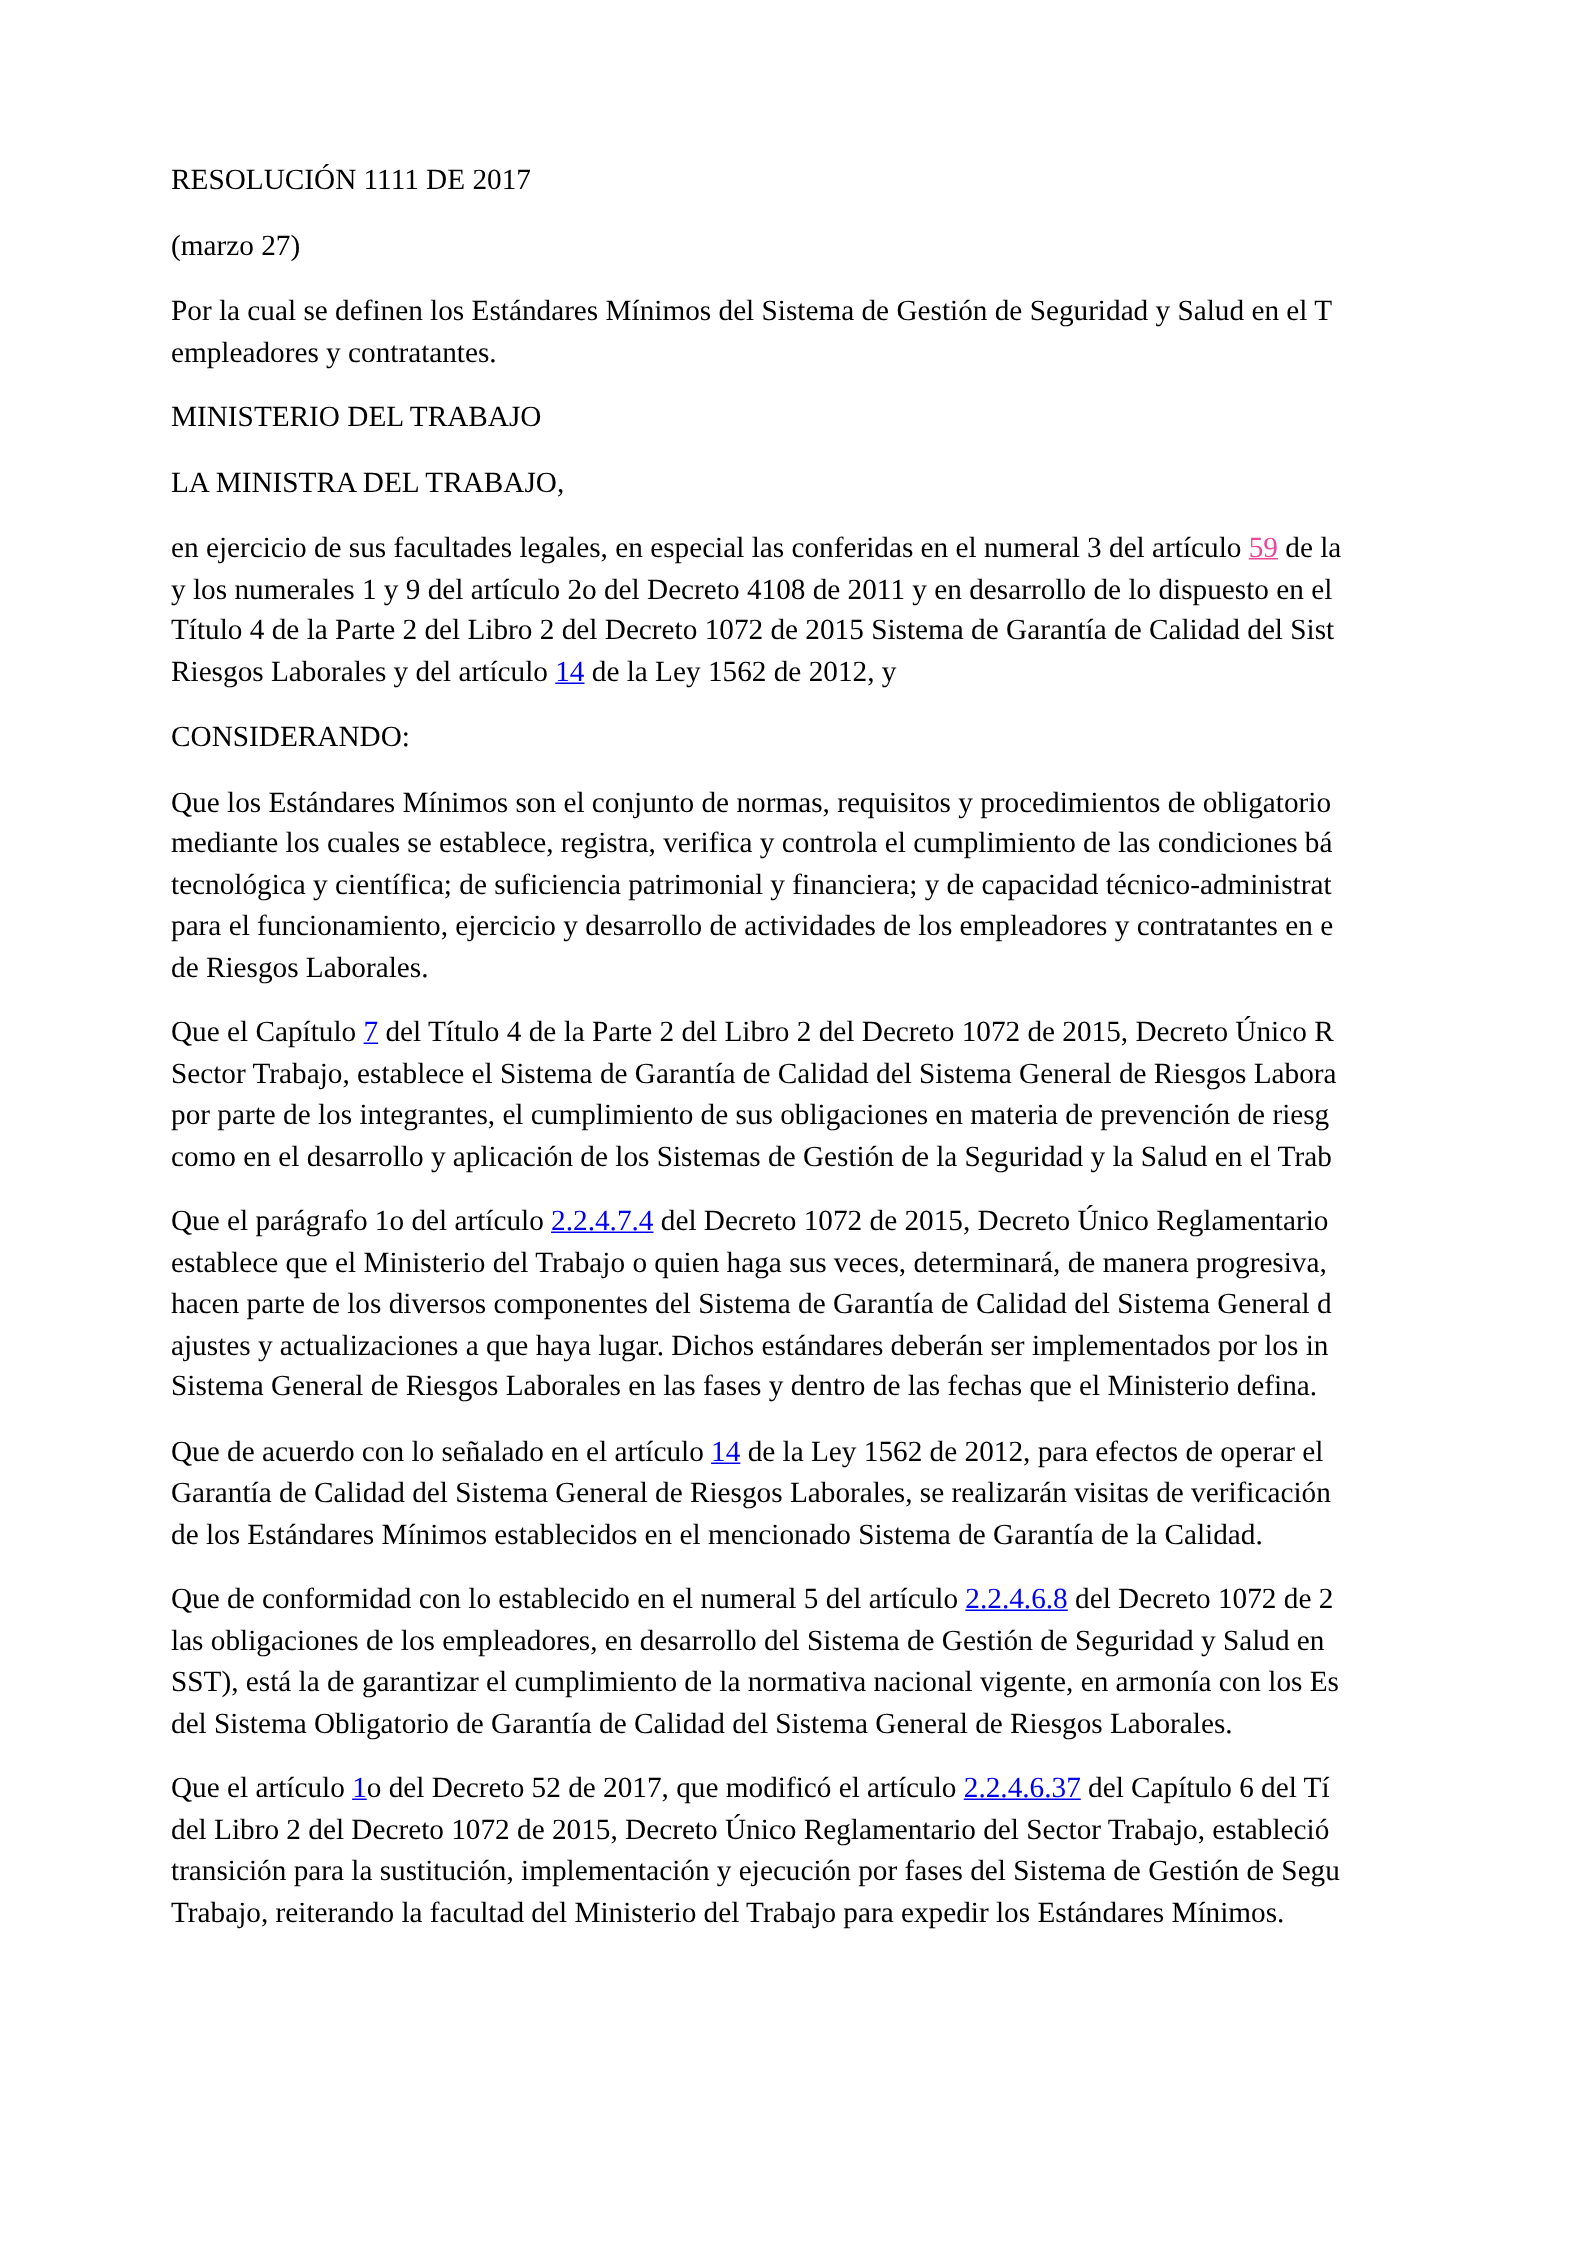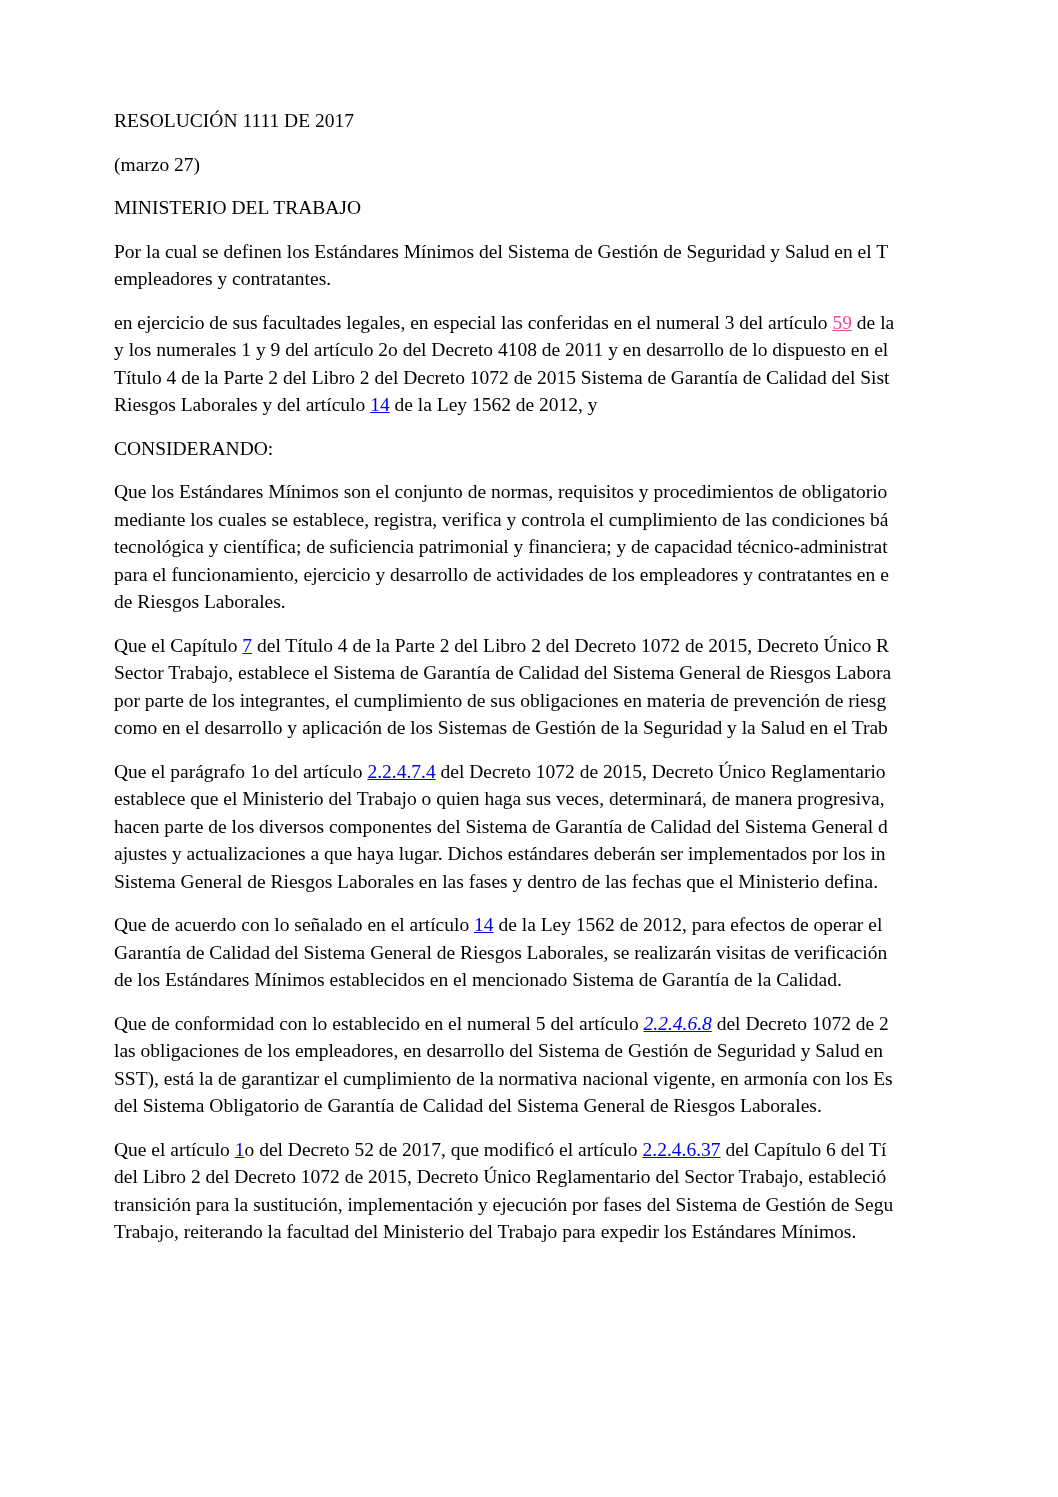--- a/index.html
+++ b/index.html
@@ -43,25 +43,28 @@
 
 <div class="doc">
   <div id="doc-body">
       <p>
         <span class="line"><span>RESOLUCIÓN 1111 DE 2017</span></span>
       </p>
       <p>
         <span class="line"><span>(marzo 27)</span></span>
       </p>
       <p>
+        <span class="line"><span>Por la cual se definen los Estándares Mínimos del Sistema de Gestión de Seguridad y Salud en el T</span></span>
+        <span class="line"><span>empleadores y contratantes.</span></span>
+      </p>
+      <p>
         <span class="line"><span>MINISTERIO DEL TRABAJO</span></span>
       </p>
       <p>
-        <span class="line"><span>Por la cual se definen los Estándares Mínimos del Sistema de Gestión de Seguridad y Salud en el T</span></span>
-        <span class="line"><span>empleadores y contratantes.</span></span>
+        <span class="line"><span>LA MINISTRA DEL TRABAJO,</span></span>
       </p>
       <p>
         <span class="line"><span>en ejercicio de sus facultades legales, en especial las conferidas en el numeral 3 del artículo </span><a class="doc-link" href="#" style="color: #ec4899;">59</a><span> de la</span></span>
         <span class="line"><span>y los numerales 1 y 9 del artículo 2o del Decreto 4108 de 2011 y en desarrollo de lo dispuesto en el</span></span>
         <span class="line"><span>Título 4 de la Parte 2 del Libro 2 del Decreto 1072 de 2015 Sistema de Garantía de Calidad del Sist</span></span>
         <span class="line"><span>Riesgos Laborales y del artículo </span><a class="doc-link" href="#" style="color: rgb(0, 0, 238);">14</a><span> de la Ley 1562 de 2012, y</span></span>
       </p>
       <p>
         <span class="line"><span>CONSIDERANDO:</span></span>
       </p>
@@ -84,21 +87,21 @@
         <span class="line"><span>hacen parte de los diversos componentes del Sistema de Garantía de Calidad del Sistema General d</span></span>
         <span class="line"><span>ajustes y actualizaciones a que haya lugar. Dichos estándares deberán ser implementados por los in</span></span>
         <span class="line"><span>Sistema General de Riesgos Laborales en las fases y dentro de las fechas que el Ministerio defina.</span></span>
       </p>
       <p>
         <span class="line"><span>Que de acuerdo con lo señalado en el artículo </span><a class="doc-link" href="#" style="color: rgb(0, 0, 238);">14</a><span> de la Ley 1562 de 2012, para efectos de operar el</span></span>
         <span class="line"><span>Garantía de Calidad del Sistema General de Riesgos Laborales, se realizarán visitas de verificación</span></span>
         <span class="line"><span>de los Estándares Mínimos establecidos en el mencionado Sistema de Garantía de la Calidad.</span></span>
       </p>
       <p>
-        <span class="line"><span>Que de conformidad con lo establecido en el numeral 5 del artículo </span><a class="doc-link" href="#" style="color: rgb(0, 0, 238); font-style: italic;">2.2.4.6.8</a><span> del Decreto 1072 de 2</span></span>
+        <span class="line"><span>Que de conformidad con lo establecido en el numeral 5 del artículo </span><a class="doc-link" href="#" style="color: rgb(0, 0, 238);">2.2.4.6.8</a><span> del Decreto 1072 de 2</span></span>
         <span class="line"><span>las obligaciones de los empleadores, en desarrollo del Sistema de Gestión de Seguridad y Salud en</span></span>
         <span class="line"><span>SST), está la de garantizar el cumplimiento de la normativa nacional vigente, en armonía con los Es</span></span>
         <span class="line"><span>del Sistema Obligatorio de Garantía de Calidad del Sistema General de Riesgos Laborales.</span></span>
       </p>
       <p>
         <span class="line"><span>Que el artículo </span><a class="doc-link" href="#" style="color: rgb(0, 0, 238);">1</a><span>o del Decreto 52 de 2017, que modificó el artículo </span><a class="doc-link" href="#" style="color: rgb(0, 0, 238);">2.2.4.6.37</a><span> del Capítulo 6 del Tí</span></span>
         <span class="line"><span>del Libro 2 del Decreto 1072 de 2015, Decreto Único Reglamentario del Sector Trabajo, estableció</span></span>
         <span class="line"><span>transición para la sustitución, implementación y ejecución por fases del Sistema de Gestión de Segu</span></span>
         <span class="line"><span>Trabajo, reiterando la facultad del Ministerio del Trabajo para expedir los Estándares Mínimos.</span></span>
       </p>

